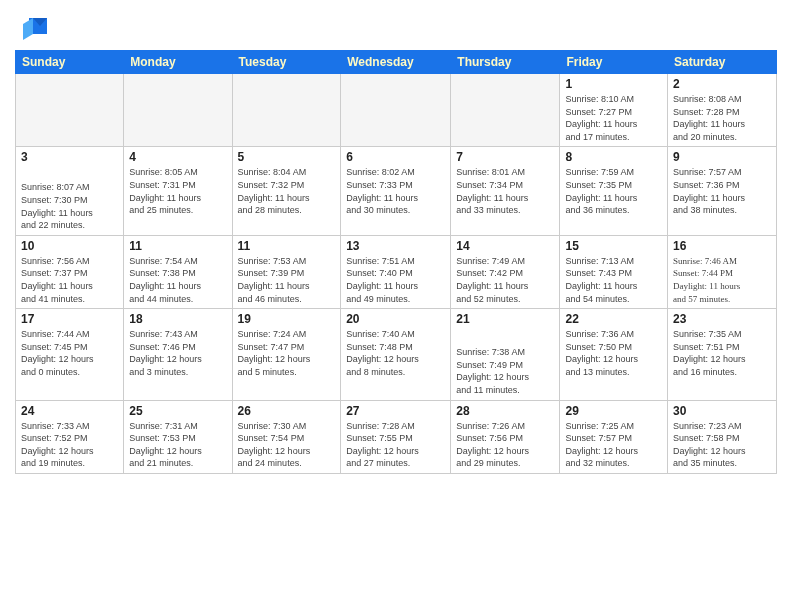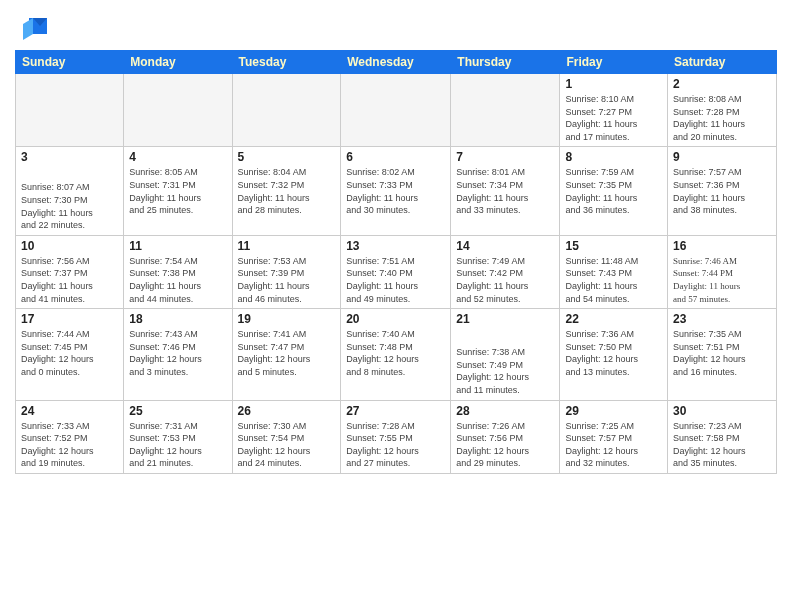--- a/index.html
+++ b/index.html
@@ -231,21 +231,21 @@
           </td>
           <td>
             <span class="day-num">14</span>
             <div class="day-info" style="white-space: pre-line;">Sunrise: 7:49 AM
 Sunset: 7:42 PM
 Daylight: 11 hours
 and 52 minutes.</div>
           </td>
           <td>
             <span class="day-num">15</span>
-            <div class="day-info" style="white-space: pre-line;">Sunrise: 11:48 AM
+            <div class="day-info" style="white-space: pre-line;">Sunrise: 7:13 AM
 Sunset: 7:43 PM
 Daylight: 11 hours
 and 54 minutes.</div>
           </td>
           <td>
             <span class="day-num">16</span>
             <div class="day-info" style="white-space: pre-line; font-family: Liberation Serif, serif;">Sunrise: 7:46 AM
 Sunset: 7:44 PM
 Daylight: 11 hours
 and 57 minutes.</div>
@@ -261,21 +261,21 @@
           </td>
           <td>
             <span class="day-num">18</span>
             <div class="day-info" style="white-space: pre-line;">Sunrise: 7:43 AM
 Sunset: 7:46 PM
 Daylight: 12 hours
 and 3 minutes.</div>
           </td>
           <td>
             <span class="day-num">19</span>
-            <div class="day-info" style="white-space: pre-line;">Sunrise: 7:41 AM
+            <div class="day-info" style="white-space: pre-line;">Sunrise: 7:24 AM
 Sunset: 7:47 PM
 Daylight: 12 hours
 and 5 minutes.</div>
           </td>
           <td>
             <span class="day-num">20</span>
             <div class="day-info" style="white-space: pre-line;">Sunrise: 7:40 AM
 Sunset: 7:48 PM
 Daylight: 12 hours
 and 8 minutes.</div>

